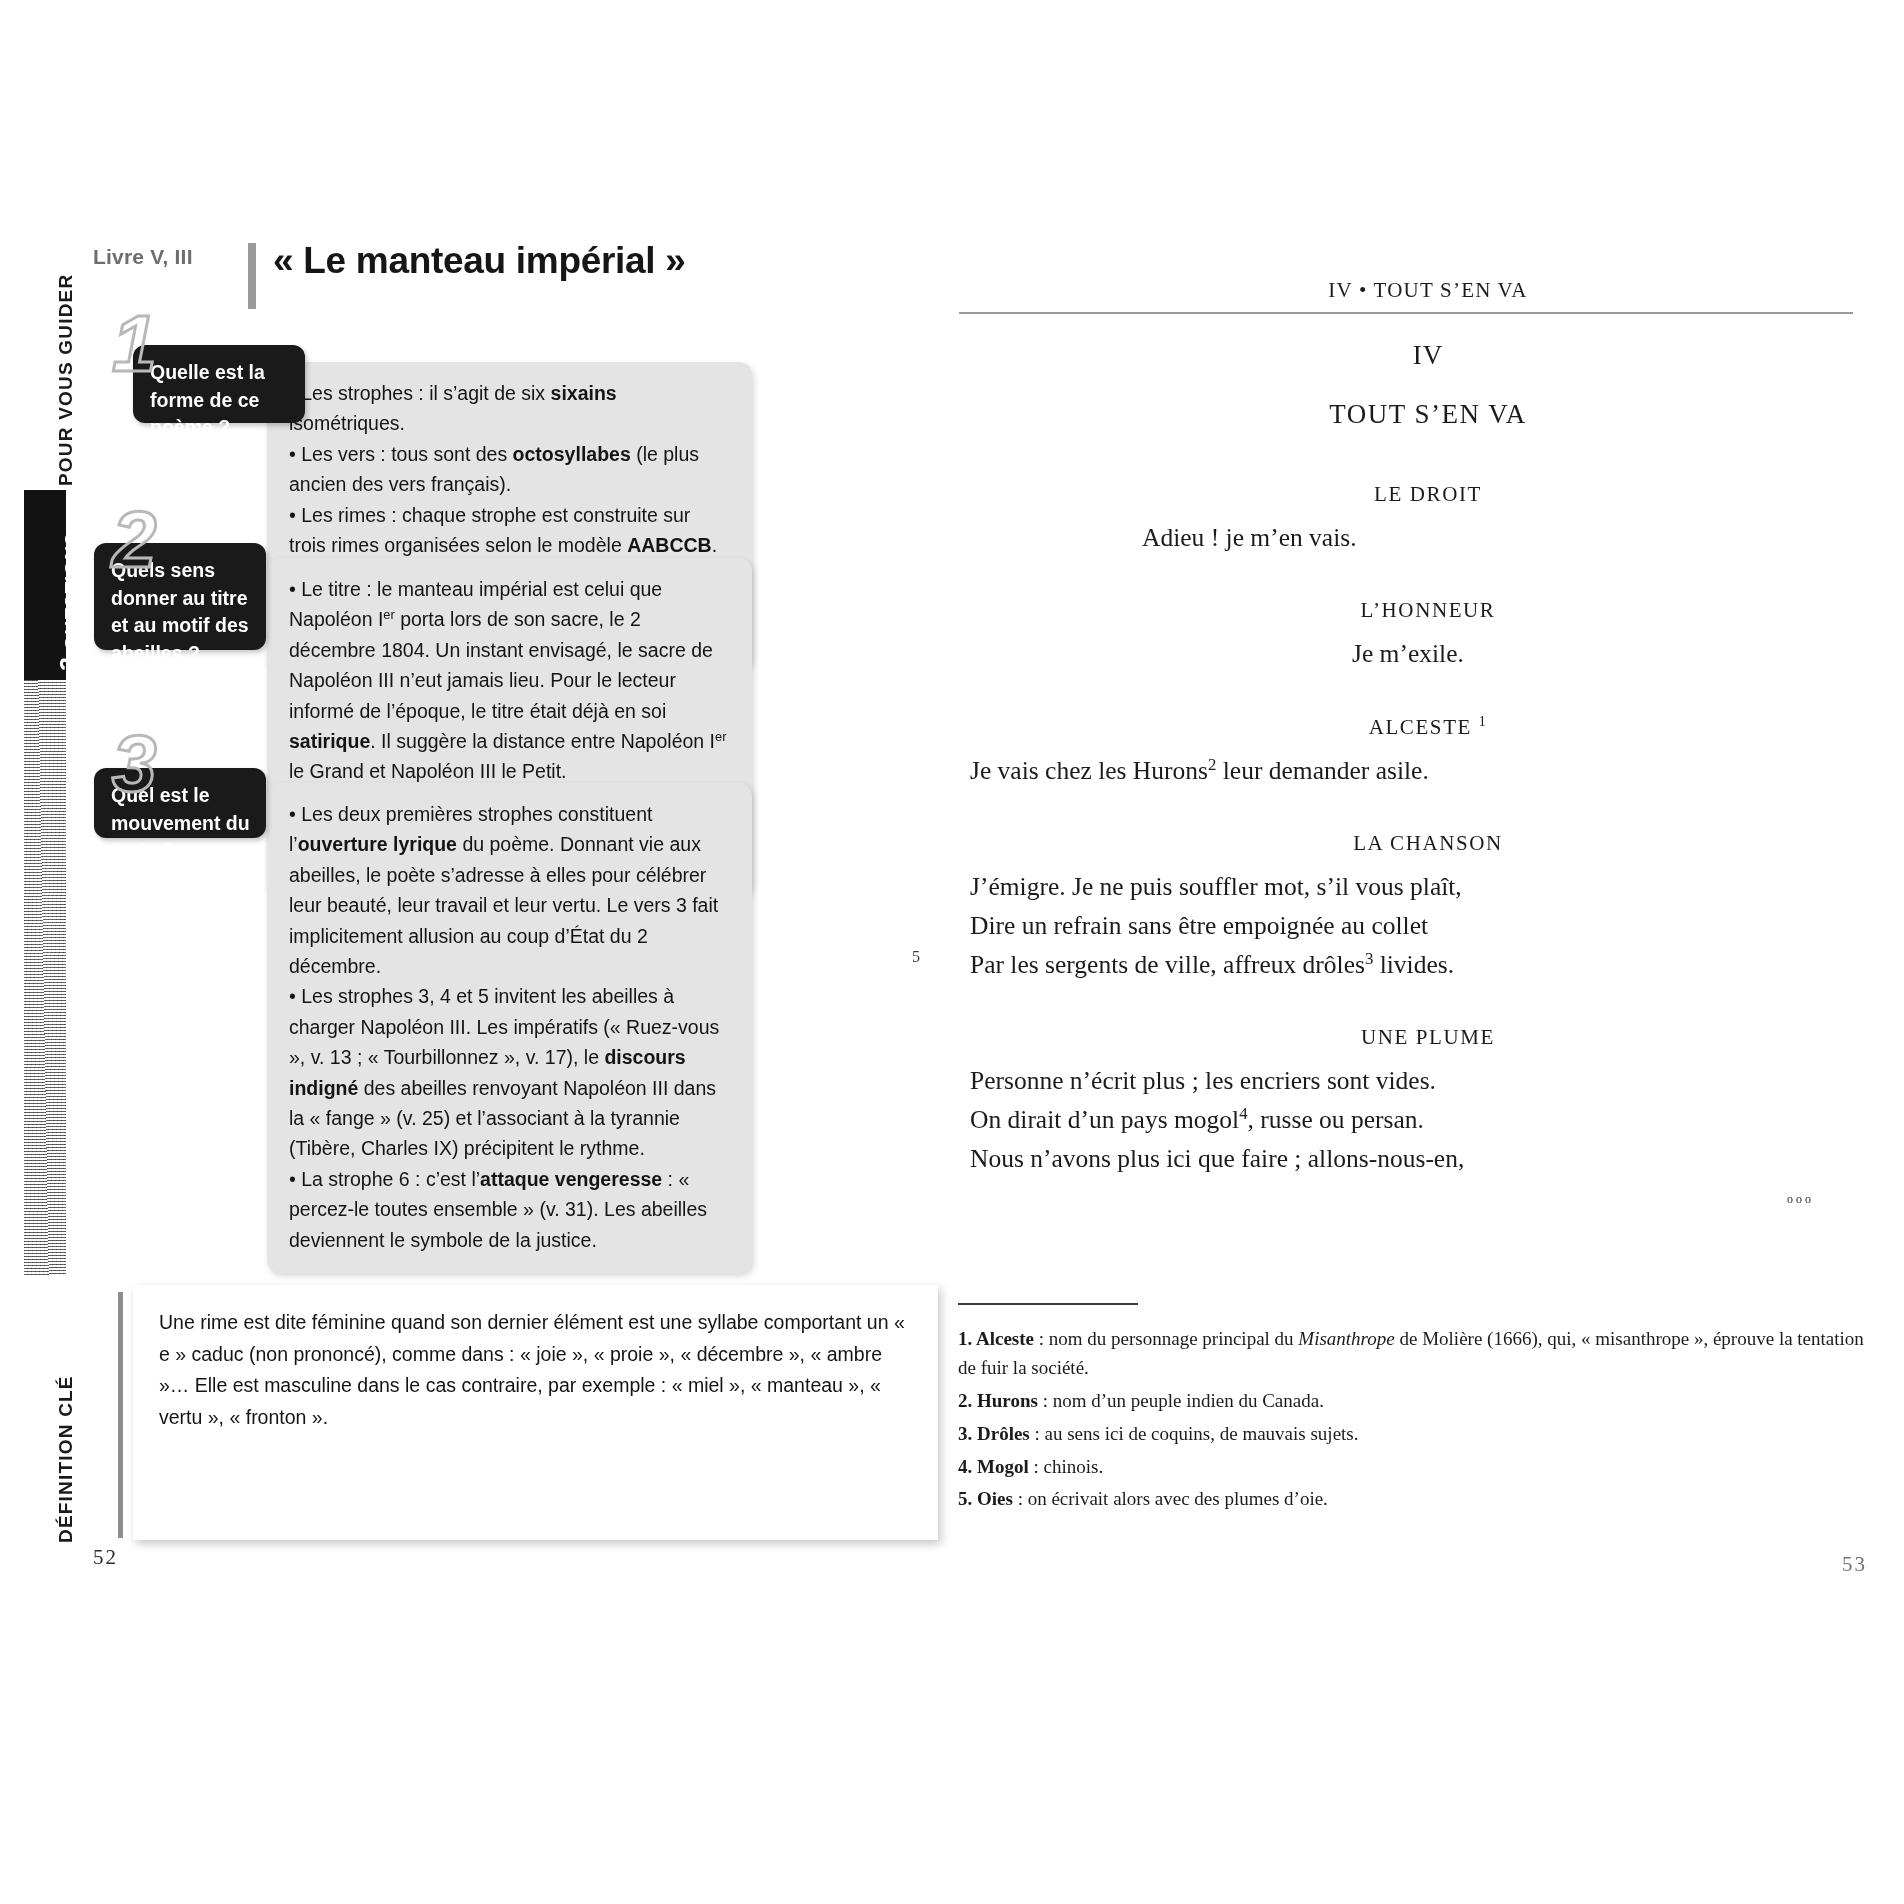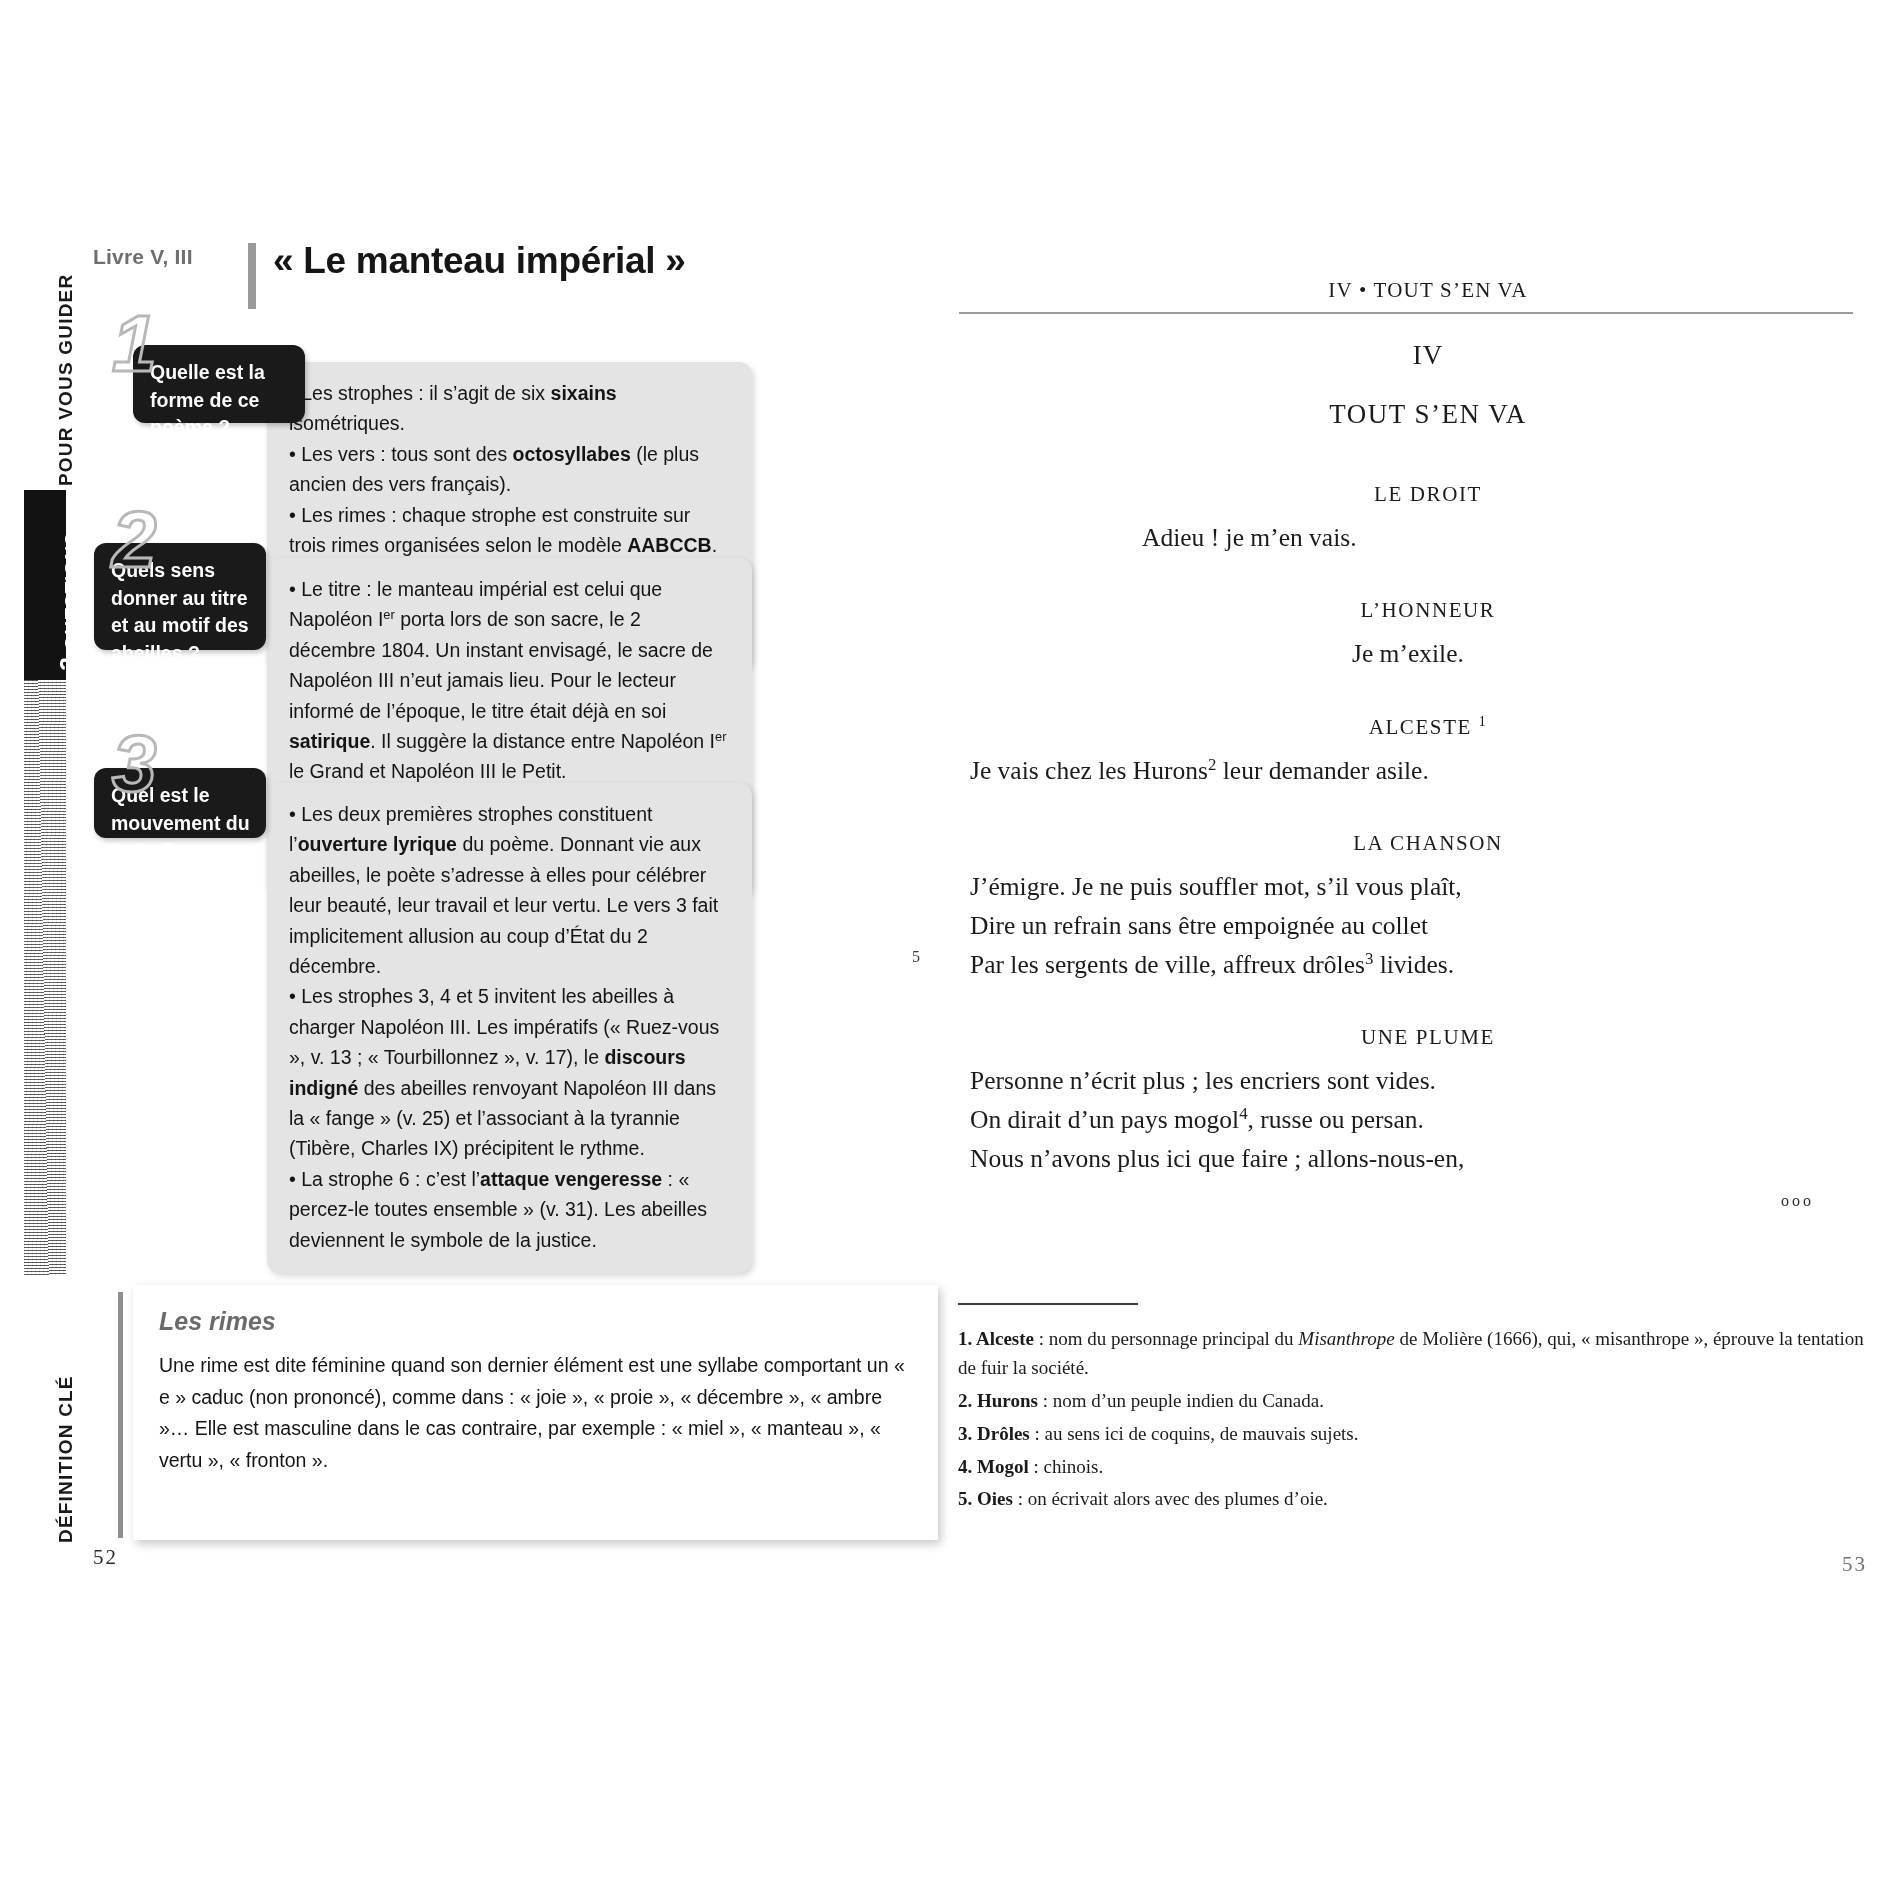--- a/index.html
+++ b/index.html
@@ -265,21 +265,21 @@
   .v-in-4 { padding-left: 18px; }
   .stanza { position: relative; }
   .lineno {
     position: absolute;
     left: -40px;
     font-size: 16px;
     color: #3a3a3a;
   }
   .ornament {
     text-align: right;
-    font-size: 16px;
+    font-size: 12px;
     letter-spacing: 3px;
     color: #2a2a2a;
     margin: 14px 90px 0 0;
   }
 
   #notes-rule {
     position: absolute;
     left: 6px; top: 1303px;
     width: 180px; height: 1.5px;
     background: #3a3a3a;
@@ -353,21 +353,20 @@
     <div class="qbox" style="left:94px; top:768px; width:172px; height:70px;">Quel est le mouvement du texte ?</div>
     <div class="abox" style="left:267px; top:783px; width:485px;">
       <p>• Les deux premières strophes constituent l’<b>ouverture lyrique</b> du poème. Donnant vie aux abeilles, le poète s’adresse à elles pour célébrer leur beauté, leur travail et leur vertu. Le vers 3 fait implicitement allusion au coup d’État du 2 décembre.</p>
       <p>• Les strophes 3, 4 et 5 invitent les abeilles à charger Napoléon III. Les impératifs (« Ruez-vous », v. 13 ; « Tourbillonnez », v. 17), le <b>discours indigné</b> des abeilles renvoyant Napoléon III dans la « fange » (v. 25) et l’associant à la tyrannie (Tibère, Charles IX) précipitent le rythme.</p>
       <p>• La strophe 6 : c’est l’<b>attaque vengeresse</b> : « percez-le toutes ensemble » (v. 31). Les abeilles deviennent le symbole de la justice.</p>
     </div>
   </div>
 
   <div id="def-rule"></div>
   <div id="def-box">
-    <p id="def-title">Les rimes</p>
     <p id="def-text">Une rime est dite féminine quand son dernier élément est une syllabe comportant un « e » caduc (non prononcé), comme dans : « joie », « proie », « décembre », « ambre »… Elle est masculine dans le cas contraire, par exemple : « miel », « manteau », « vertu », « fronton ».</p>
   </div>
 
   <div id="page-left-num">52</div>
 </div>
 
 <div id="right-page">
   <div id="running-head">IV • TOUT S’EN VA</div>
   <div id="head-rule"></div>
 

